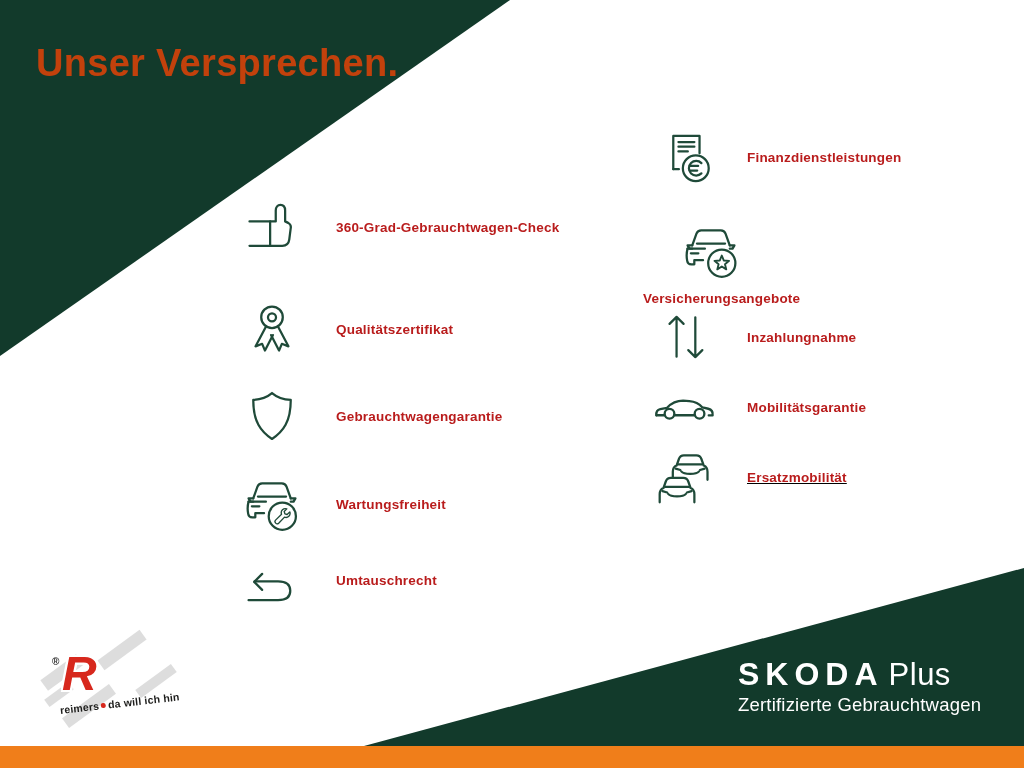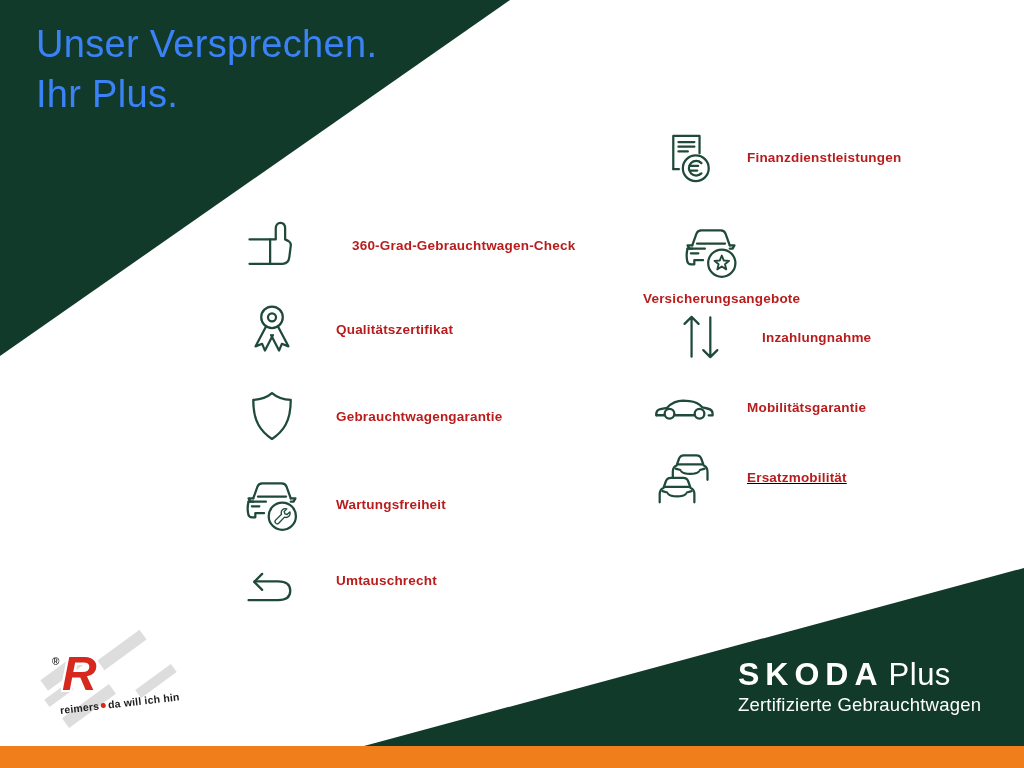--- a/index.html
+++ b/index.html
@@ -6,22 +6,22 @@
   body { background:#e8e8e8; font-family:"Liberation Sans", sans-serif; }
   .canvas{
     position:relative; width:1024px; height:768px; background:#ffffff;
     overflow:hidden; font-family:"Liberation Sans", sans-serif;
   }
   .tri{ position:absolute; left:0; top:0; width:1024px; height:768px; background:#123a2b; }
   .tri-top-left{ clip-path:polygon(0 0, 510px 0, 0 356px); }
   .tri-bottom-right{ clip-path:polygon(364px 746px, 1024px 568px, 1024px 746px); }
   .orange-bar{ position:absolute; left:0; top:746px; width:1024px; height:22px; background:#f07e1a; }
 
-  .headline{ position:absolute; left:36px; top:19px; color:#3b82f6;
-    font-size:38px; line-height:50px; font-weight:400; letter-spacing:0.3px; }
+  .headline{ position:absolute; left:36px; top:38px; color:#c2410c;
+    font-size:38px; line-height:50px; font-weight:700; letter-spacing:0.3px; }
 
   .svc-row{ position:absolute; display:flex; align-items:center; height:72px; }
   .svc-icon-box{ width:76px; display:flex; justify-content:center; align-items:center; flex:0 0 76px; }
   .col-right .svc-icon-box{ width:80px; flex:0 0 80px; }
   .svc-label{ font-size:13.5px; font-weight:700; color:#b91c1c; letter-spacing:0.2px;
     margin-left:26px; white-space:nowrap; }
   .col-right .svc-label{ margin-left:22px; }
   svg.icon{ stroke:#1f4a39; fill:none; stroke-width:2.4; stroke-linecap:round; stroke-linejoin:round; }
 
   .skoda-block{ position:absolute; left:738px; top:656px; color:#ffffff; }
@@ -52,24 +52,23 @@
 <body>
 
 <div class="canvas">
 
   <div class="tri tri-top-left"></div>
   <div class="tri tri-bottom-right"></div>
   <div class="orange-bar"></div>
 
   <div class="headline">
     <div>Unser Versprechen.</div>
-    <div>Ihr Plus.</div>
-  </div>
-
-  <div class="svc-row col-left" style="left:234px; top:209px;gap:16px;">
+  </div>
+
+  <div class="svc-row col-left" style="left:234px; top:191px;">
     <div class="svc-icon-box">
       <svg class="icon" width="60" height="60" viewBox="0 0 64 64">
         <path d="M8 26 H36 V14.5 C36 10.5 38 8.5 41 8.5 C44 8.5 46 10.5 46 14.5 V26 L49.2 27.6 C51.6 28.9 52.4 30.8 52 33 L50.4 45.5 C49.7 50.5 47 52 43 52 H8"></path>
         <path d="M30 26 V52"></path>
       </svg>
     </div>
     <div class="svc-label">360-Grad-Gebrauchtwagen-Check</div>
   </div>
 
   <div class="svc-row col-left" style="left:234px; top:293px;">
@@ -143,21 +142,21 @@
         <path d="M7 29.5 C5.8 34 5.8 38.5 6.6 42.5 C7 45 8.4 46.2 10.9 46.2 H14.2 V41.8 H23.5"></path>
         <path d="M7 29.5 H25.5"></path>
         <path d="M10.5 34.5 H18.5"></path>
         <circle cx="43.5" cy="45" r="14.5" fill="#ffffff"></circle>
         <path d="M43.5 36.8 L45.6 42.1 L51.3 42.5 L46.9 46.1 L48.3 51.6 L43.5 48.5 L38.7 51.6 L40.1 46.1 L35.7 42.5 L41.4 42.1 Z" stroke-width="2"></path>
       </svg>
     </div>
     <div class="svc-label">Versicherungsangebote</div>
   </div>
 
-  <div class="svc-row col-right" style="left:660px; top:301px;">
+  <div class="svc-row col-right" style="left:645px; top:301px;">
     <div class="svc-icon-box">
       <svg class="icon" width="60" height="60" viewBox="0 0 64 64">
         <path d="M23 53 V10.5 M15.5 18 L23 10.5 L30.5 18"></path>
         <path d="M43 11 V53.5 M35.5 46 L43 53.5 L50.5 46"></path>
       </svg>
     </div>
     <div class="svc-label">Inzahlungnahme</div>
   </div>
 
   <div class="svc-row col-right" style="left:645px; top:371px;">

